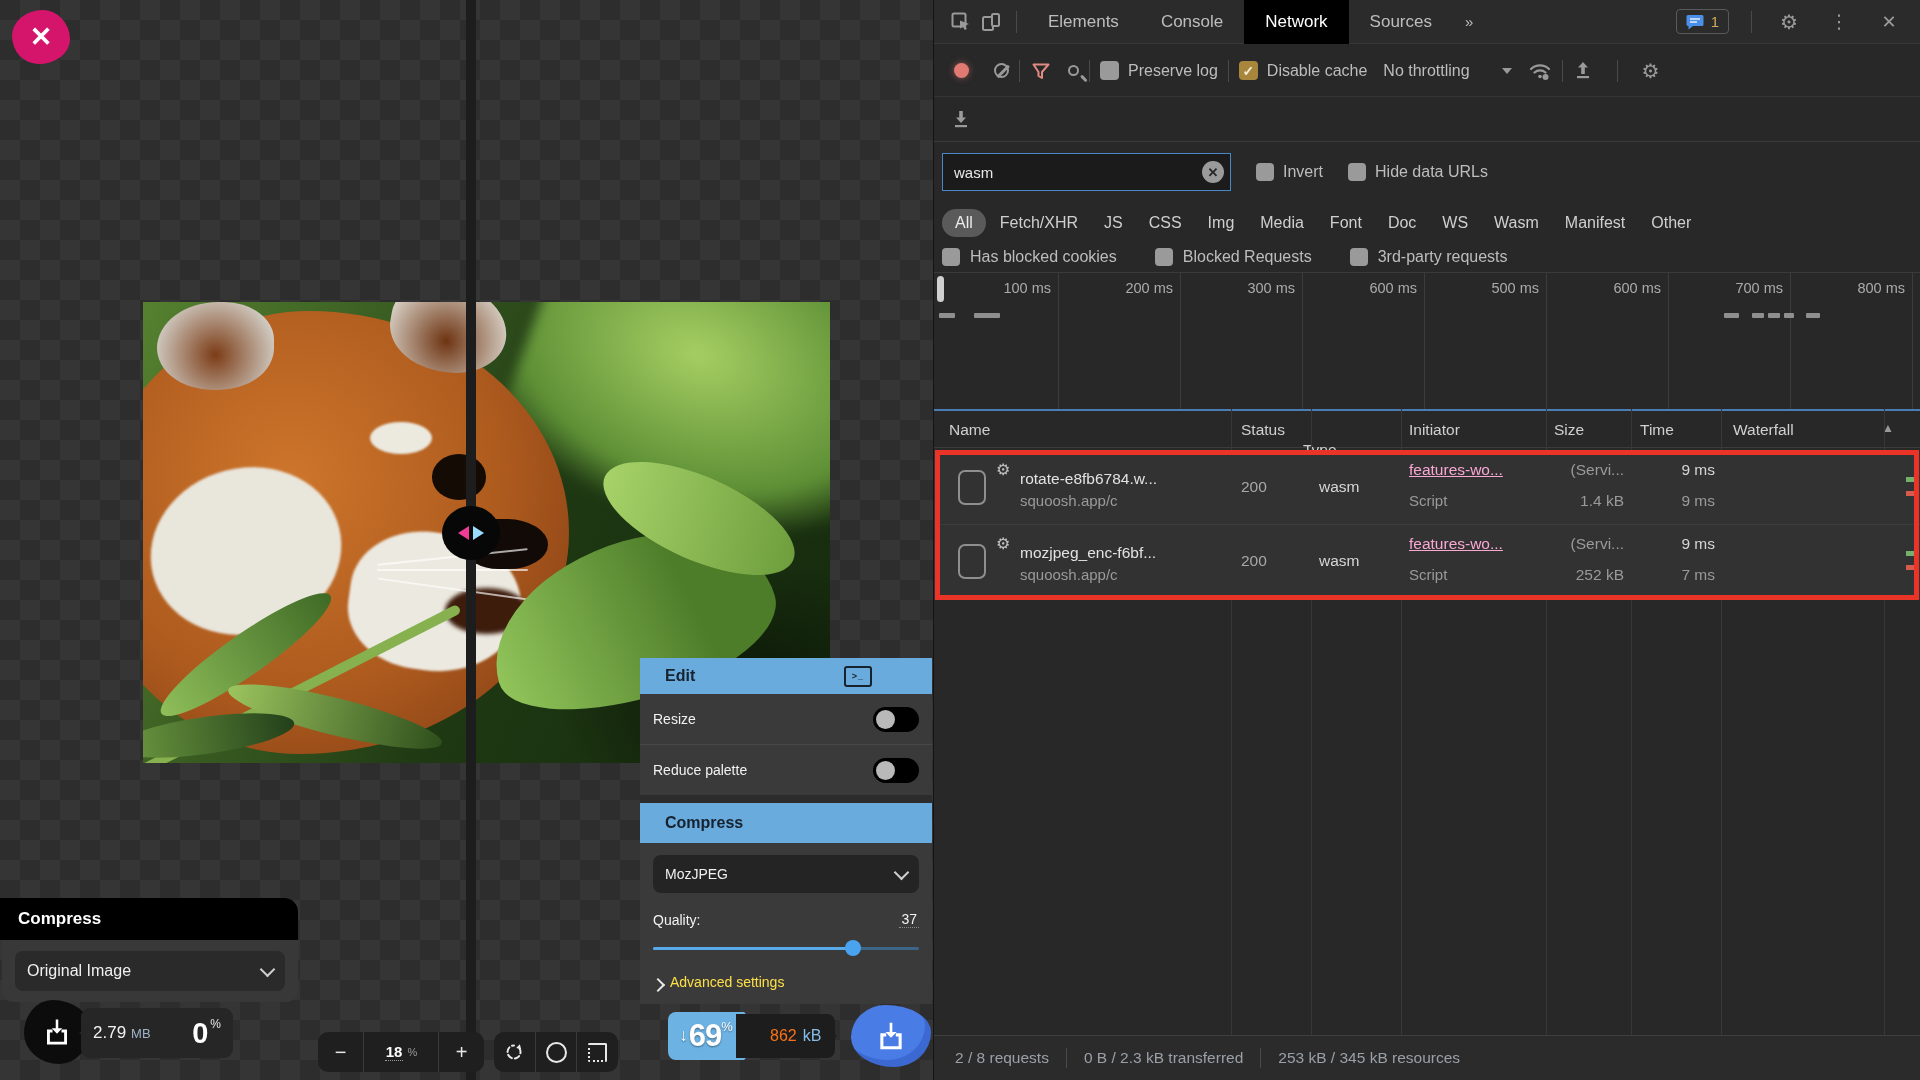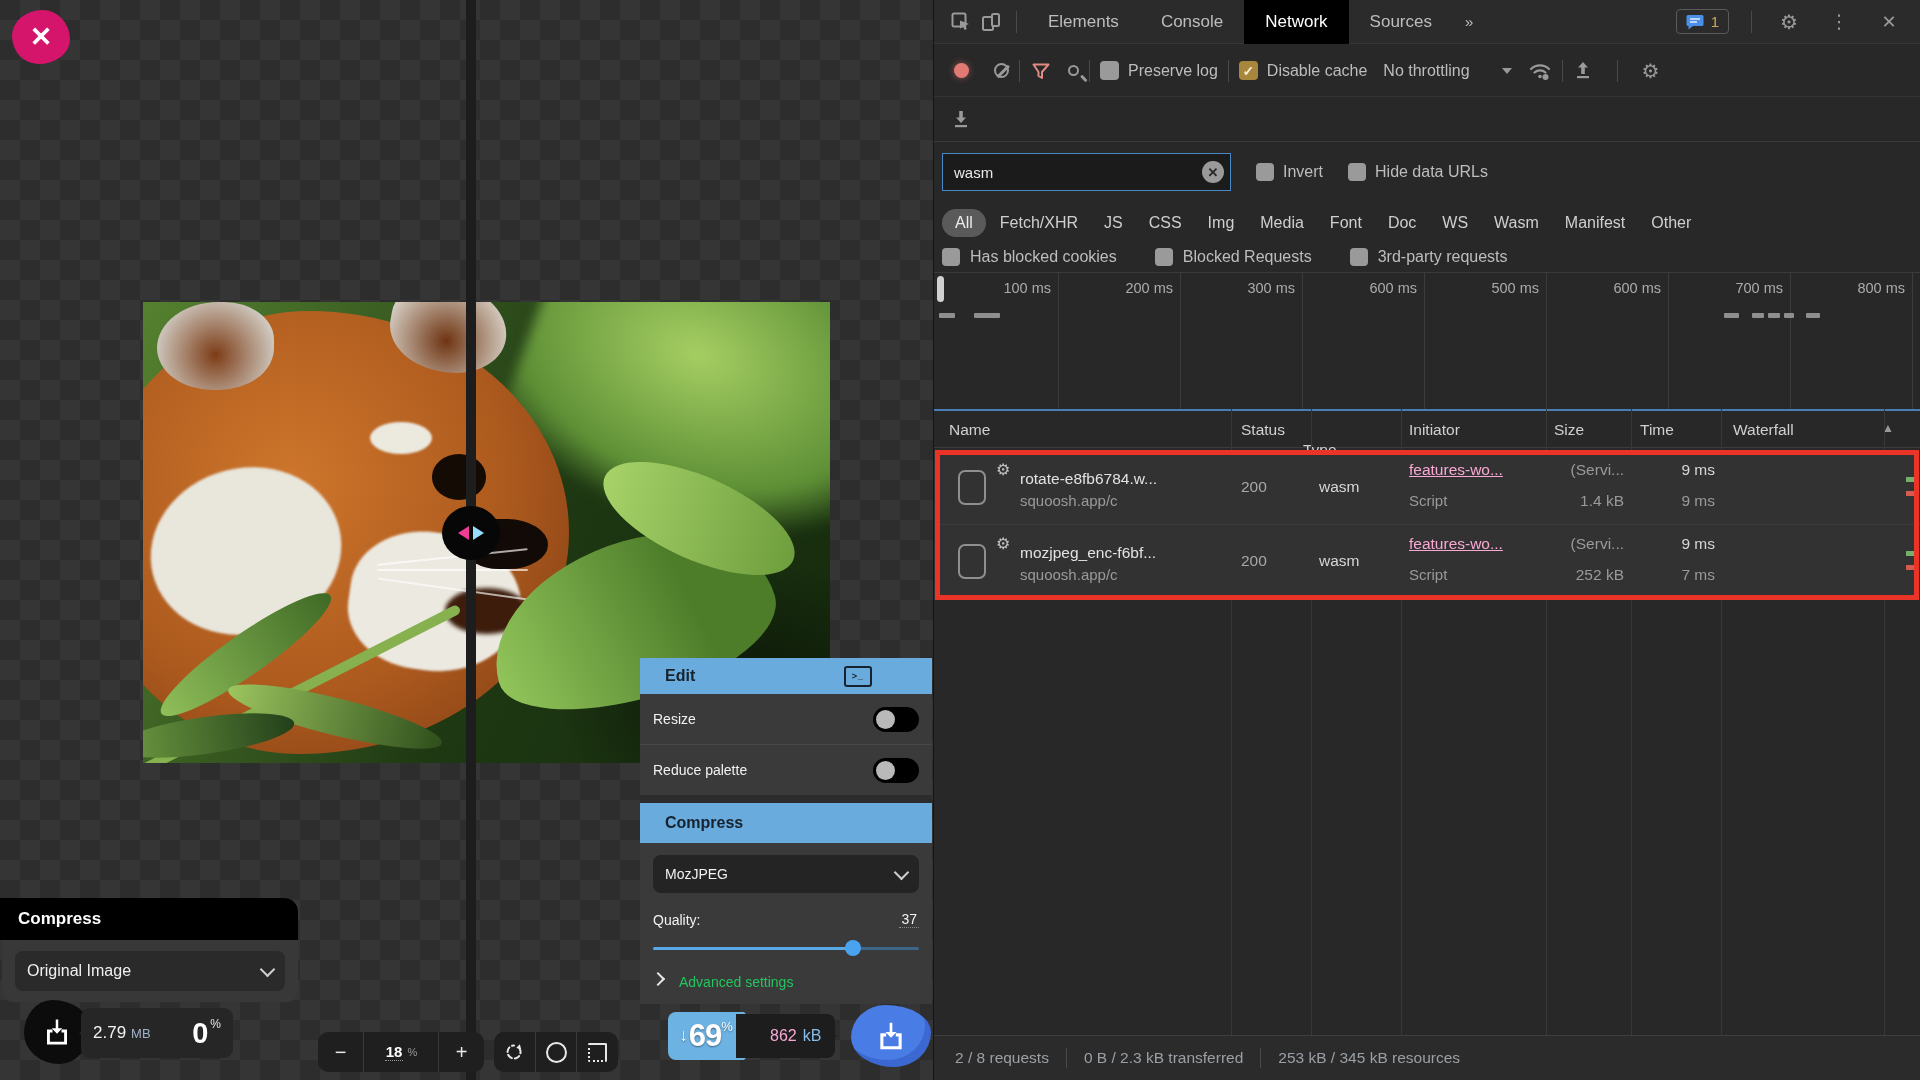--- a/index.html
+++ b/index.html
@@ -61,35 +61,35 @@
   .edit-body{background:#3a3a3a;padding:12px 13px 14px;}
   .sq-select{height:38px;background:#242424;border-radius:8px;display:flex;align-items:center;justify-content:space-between;
     padding:0 12px;color:#f0f0f0;cursor:pointer;}
   .chev{width:9px;height:9px;border-right:2px solid #cfcfcf;border-bottom:2px solid #cfcfcf;transform:rotate(45deg);margin-top:-4px;}
   .q-row{display:flex;justify-content:space-between;align-items:center;margin-top:18px;color:#f2f2f2;}
   .q-val{border-bottom:1px dotted #8a8a8a;padding:0 2px;cursor:text;}
   .slider{position:relative;height:16px;margin-top:12px;cursor:pointer;}
   .slider .track{position:absolute;left:0;right:0;top:7px;height:3px;background:#3d6588;border-radius:2px;}
   .slider .fill{position:absolute;left:0;width:75%;top:7px;height:3px;background:#57a9e8;border-radius:2px;}
   .slider .thumb{position:absolute;left:calc(75% - 8px);top:0;width:16px;height:16px;background:#4aa3ef;border-radius:50%;}
-  .adv-row{display:flex;align-items:flex-start;gap:16px;margin-top:18px;color:#22c55e;cursor:pointer;}
+  .adv-row{display:flex;align-items:flex-end;gap:7px;margin-top:18px;color:#fde047;cursor:pointer;}
   .chev-r{width:8px;height:8px;border-right:2px solid #e8e8e8;border-top:2px solid #e8e8e8;transform:rotate(45deg);}
   
   .results{position:absolute;left:668px;top:1006px;height:60px;display:flex;align-items:center;z-index:3;}
   .save-badge{position:relative;height:48px;width:76px;background:#6cb3e4;border-radius:8px 0 0 8px;
     display:flex;align-items:center;justify-content:center;color:#fff;text-shadow:0 1px 2px rgba(0,0,0,.45);}
   .save-badge .pt{position:absolute;right:-23px;top:0;width:0;height:0;border-top:24px solid transparent;
     border-bottom:24px solid transparent;border-left:23px solid #6cb3e4;}
   .save-badge .arr{font-size:17px;margin-right:1px;}
   .save-badge .big{font-size:31px;font-weight:800;letter-spacing:-1px;}
   .save-badge .pc{font-size:13px;align-self:flex-start;margin-top:7px;}
   .size-pill{position:relative;height:44px;background:#1d1d1d;border-radius:0 8px 8px 0;display:flex;align-items:center;
     padding:0 14px 0 34px;margin-left:-8px;font-size:16px;}
   .size-pill .tail{position:absolute;right:-9px;top:15px;width:0;height:0;border:7px solid transparent;border-left:10px solid #1d1d1d;}
-  .size-pill .n{color:#f9a8d4;}
+  .size-pill .n{color:#f97316;}
   .size-pill .u{color:#86bde9;margin-left:6px;}
   .dl-blob{width:80px;height:62px;margin-left:16px;background:#4a7ce6;border-radius:43% 57% 46% 54%/52% 44% 56% 48%;
     display:flex;align-items:center;justify-content:center;cursor:pointer;box-shadow:inset -6px -7px 0 rgba(35,70,170,.35);}
   .dl-blob.dark{background:#0c0c0c;width:66px;height:64px;box-shadow:none;}
   
   .lc-header{position:absolute;left:0;top:898px;width:298px;height:42px;background:#000;border-radius:0 14px 0 0;
     display:flex;align-items:center;padding:0 0 0 18px;box-sizing:border-box;color:#fff;font-size:17px;font-weight:bold;z-index:3;}
   .lc-body{position:absolute;left:2px;top:940px;width:296px;height:62px;background:#383838;border-radius:0 0 12px 12px;
     box-sizing:border-box;padding:11px 13px;z-index:3;}
   .lc-blob{position:absolute;left:8px;top:1000px;z-index:3;}

